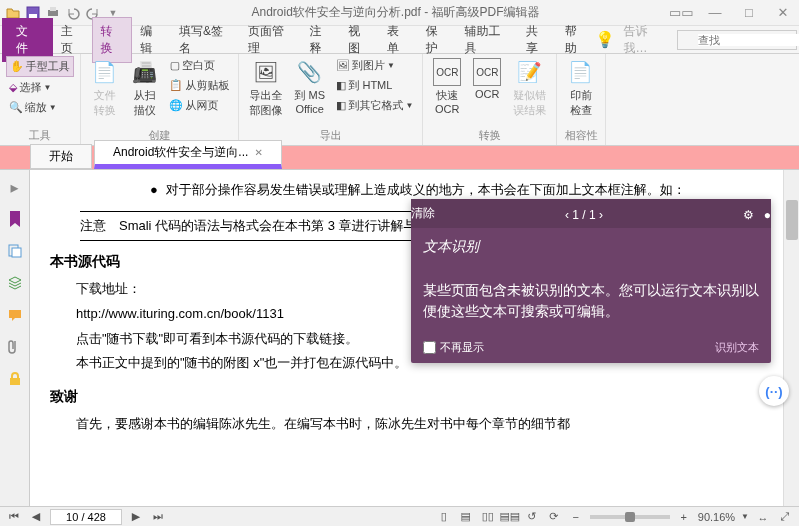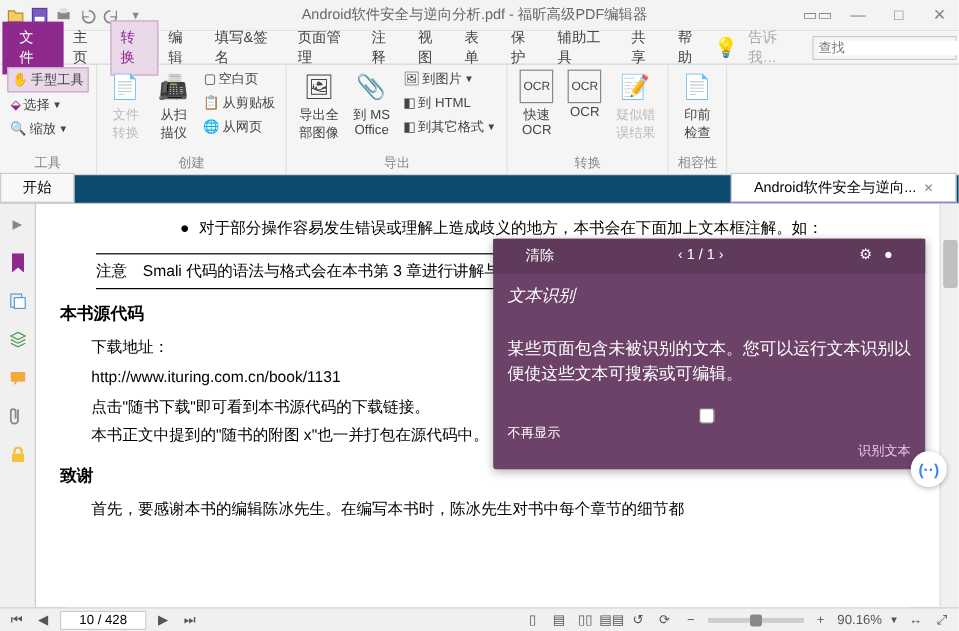--- a/index.html
+++ b/index.html
@@ -11,59 +11,59 @@
 .titlebar .title { flex: 1; text-align: center; font-size: 12px; color: #666; }
 .titlebar .wctl { display: flex; gap: 10px; }
 .titlebar .wctl span { width: 24px; text-align: center; cursor: pointer; color: #888; font-size: 13px; }
 
 .menubar { height: 28px; background: #f5f5f5; display: flex; align-items: center; padding: 0 2px; border-bottom: 1px solid #d0d0d0; }
 .menubar .file-tab { background: #8e2a8e; color: #fff; padding: 5px 14px; font-size: 12px; cursor: pointer; }
 .menubar .menu-item { padding: 5px 8px; font-size: 12px; color: #444; cursor: pointer; }
 .menubar .menu-item.active { background: #e8d8e8; color: #8e2a8e; border: 1px solid #c8a8c8; }
 .menubar .spacer { flex: 1; }
 .menubar .tell { color: #aaa; font-size: 12px; padding: 0 8px; }
-.menubar .search { width: 120px; height: 20px; border: 1px solid #ccc; display: flex; align-items: center; padding: 0 4px; }
+.menubar .search { width: 120px; height: 20px; border: 1px solid #ccc; display: flex; align-items: center; padding: 0 20px; }
 .menubar .search input { border: none; outline: none; flex: 1; font-size: 11px; }
 
 .ribbon { height: 92px; background: #f5f5f5; display: flex; border-bottom: 1px solid #d0d0d0; }
 .rgroup { border-right: 1px solid #e0e0e0; padding: 2px 6px; display: flex; flex-direction: column; }
 .rgroup .content { flex: 1; display: flex; align-items: flex-start; gap: 4px; }
 .rgroup .label { font-size: 11px; color: #888; text-align: center; padding-top: 2px; }
 .rbtn-small { font-size: 11px; color: #444; padding: 2px 3px; display: flex; align-items: center; gap: 2px; cursor: pointer; white-space: nowrap; }
 .rbtn-big { display: flex; flex-direction: column; align-items: center; gap: 2px; font-size: 11px; color: #444; cursor: pointer; padding: 2px 4px; text-align: center; }
 .rbtn-big .icon { width: 28px; height: 28px; display: flex; align-items: center; justify-content: center; font-size: 20px; }
 .rbtn-big.disabled { color: #bbb; }
 .col { display: flex; flex-direction: column; gap: 1px; }
 
-.tabbar { height: 24px; background: #0c4a6e; display: flex; align-items: flex-end; border-bottom: 1px solid #ccc; justify-content: space-between; }
+.tabbar { height: 24px; background: #fca5a5; display: flex; align-items: flex-end; padding-left: 30px; border-bottom: 1px solid #ccc; }
 .tab { padding: 3px 18px; font-size: 12px; border: 1px solid #ccc; background: #f8f8f8; margin-right: 2px; cursor: pointer; position: relative; }
-.tab.active { background: #fff; border-bottom: 1px solid #8b5cf6; margin-left: 28px; }
+.tab.active { background: #fff; border-bottom: 5px solid #8b5cf6; }
 .tab .close { margin-left: 6px; color: #888; font-size: 10px; }
 
 .workspace { display: flex; height: 336px; }
 .nav-panel { width: 30px; background: #f0f0f0; border-right: 1px solid #ccc; display: flex; flex-direction: column; padding-top: 8px; gap: 14px; align-items: center; }
 .nav-panel .nicon { width: 18px; height: 18px; cursor: pointer; display: flex; align-items: center; justify-content: center; }
 .doc-area { flex: 1; background: #fff; padding: 8px 20px; overflow: hidden; position: relative; font-family: SimSun, serif; border-radius: 27px; }
 .doc-area p { font-size: 13px; line-height: 1.9; color: #000; }
 .doc-area .bullet { display: flex; }
 .doc-area .bullet::before { content: "●"; margin-right: 8px; }
 .doc-area h3 { font-size: 14px; font-weight: bold; margin: 12px 0 6px; }
 .doc-area .note-line { border-bottom: 1px solid #000; border-top: 1px solid #000; padding: 2px 0; margin: 8px 0; }
 .doc-area .indent { text-indent: 2em; }
 .vscroll { width: 16px; background: #f0f0f0; border-left: 1px solid #ddd; position: relative; }
 .vscroll .thumb { position: absolute; top: 30px; left: 2px; width: 12px; height: 40px; background: #c0c0c0; border-radius: 2px; }
 
 .popup { position: absolute; right: 28px; top: 199px; width: 360px; background: #6d4269; color: #fff; border-radius: 2px; box-shadow: 0 2px 8px rgba(0,0,0,0.3); }
-.popup .phead { display: flex; align-items: flex-start; padding: 6px 27px; font-size: 12px; background: #5f3a5b; }
+.popup .phead { display: flex; align-items: flex-end; padding: 6px 0; font-size: 12px; background: #5f3a5b; }
 .popup .phead .clear { cursor: pointer; }
 .popup .phead .pager { flex: 1; text-align: center; }
 .popup .phead .gear, .popup .phead .min { margin-left: 10px; cursor: pointer; }
 .popup .ptitle { padding: 10px 12px 4px; font-size: 14px; font-style: italic; }
 .popup .pbody { padding: 4px 12px 10px; font-size: 14px; line-height: 1.5; margin-top: 16px; }
-.popup .pfoot { display: flex; padding: 8px 12px; font-size: 11px; flex-direction: column; }
+.popup .pfoot { display: flex; padding: 8px 12px; font-size: 11px; }
 .popup .pfoot .chk { margin-right: 4px; }
 .popup .pfoot .link { margin-left: auto; color: #e8c4e8; cursor: pointer; }
 
 .float-bubble { position: absolute; right: 10px; top: 376px; width: 30px; height: 30px; background: #fff; border-radius: 50%; box-shadow: 0 1px 4px rgba(0,0,0,0.3); display: flex; align-items: center; justify-content: center; color: #3b82f6; font-weight: bold; cursor: pointer; font-size: 13px; }
 
 .statusbar { height: 20px; background: #f0f0f0; border-top: 1px solid #ccc; display: flex; align-items: center; padding: 0 6px; font-size: 11px; color: #555; gap: 6px; }
 .statusbar .pageinput { width: 72px; height: 16px; border: 1px solid #ccc; text-align: center; font-size: 11px; }
 .statusbar .spacer { flex: 1; }
 .statusbar .sicon { width: 16px; height: 16px; display: flex; align-items: center; justify-content: center; cursor: pointer; }
 .statusbar .slider { width: 80px; height: 4px; background: #ccc; position: relative; }

